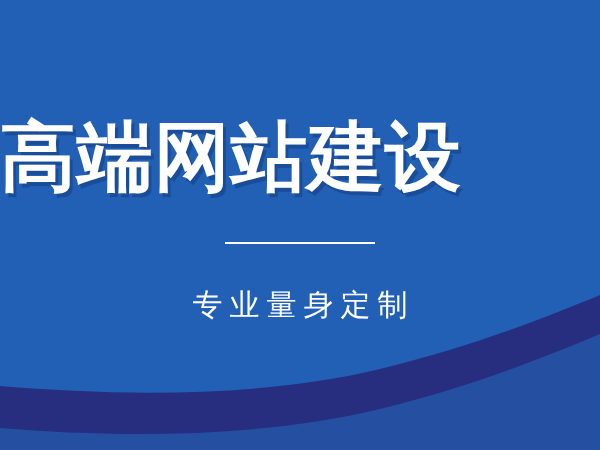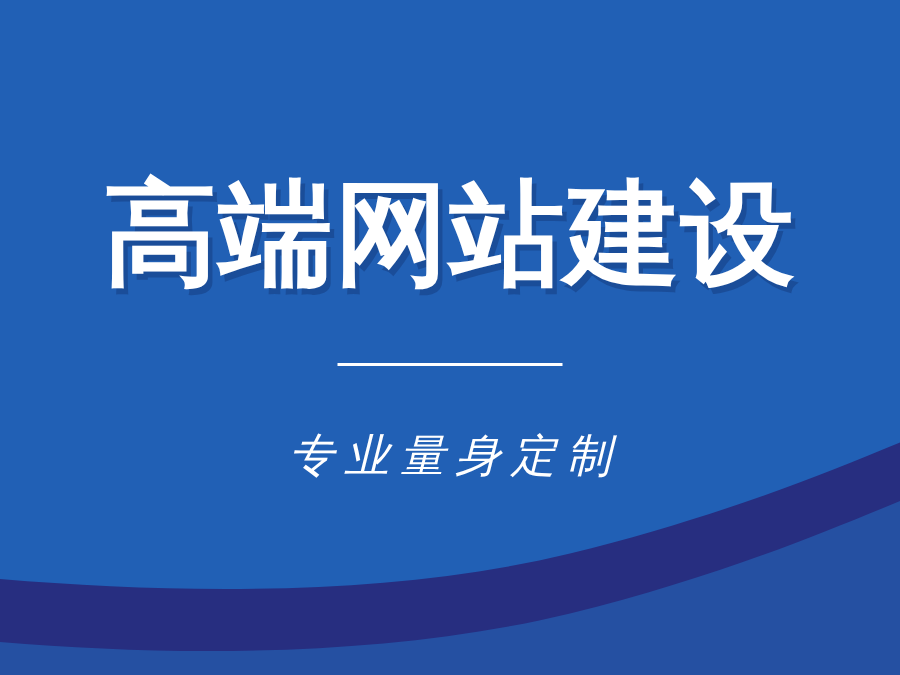--- a/index.html
+++ b/index.html
@@ -38,21 +38,20 @@
     width: 600px;
     height: 450px;
     z-index: 2;
   }
 
   #main-title {
     position: absolute;
     left: 0;
     top: 112px;
     width: 600px;
-    text-align: center;
     font-size: 76px;
     line-height: 90px;
     font-weight: bold;
     color: #ffffff;
     letter-spacing: 1px;
     white-space: nowrap;
     text-shadow: 3px 4px 0 rgba(21, 62, 129, 0.55);
   }
 
   #divider {
@@ -70,21 +69,20 @@
     top: 286px;
     width: 600px;
     text-align: center;
     font-size: 30px;
     line-height: 38px;
     font-weight: normal;
     color: #ffffff;
     letter-spacing: 7px;
     text-indent: 7px;
     white-space: nowrap;
-    font-style: italic;
   }
 </style>
 </head>
 <body>
 
 <div id="banner">
 
   <svg id="waves" viewBox="0 0 600 450" preserveAspectRatio="none">
 
     <path fill="#2550A2" d="M0,427 C120,437 260,437 380,408 C470,386 540,358 600,333 L600,450 L0,450 Z"></path>

